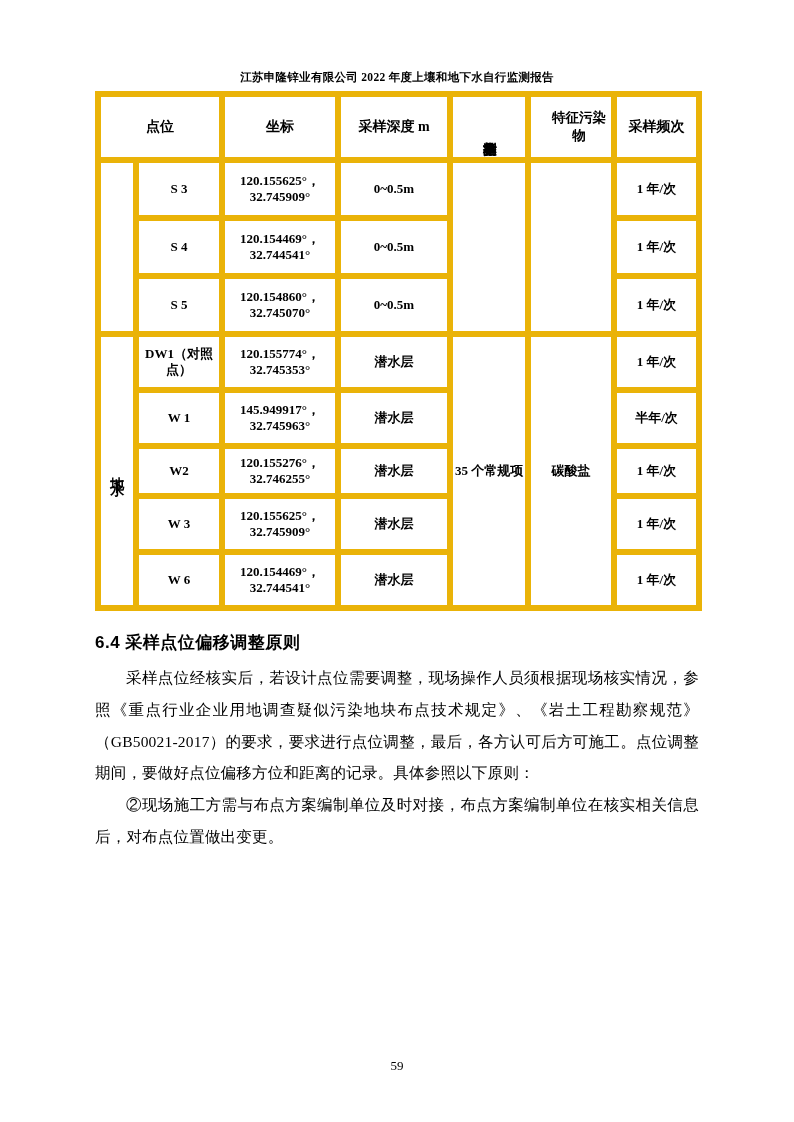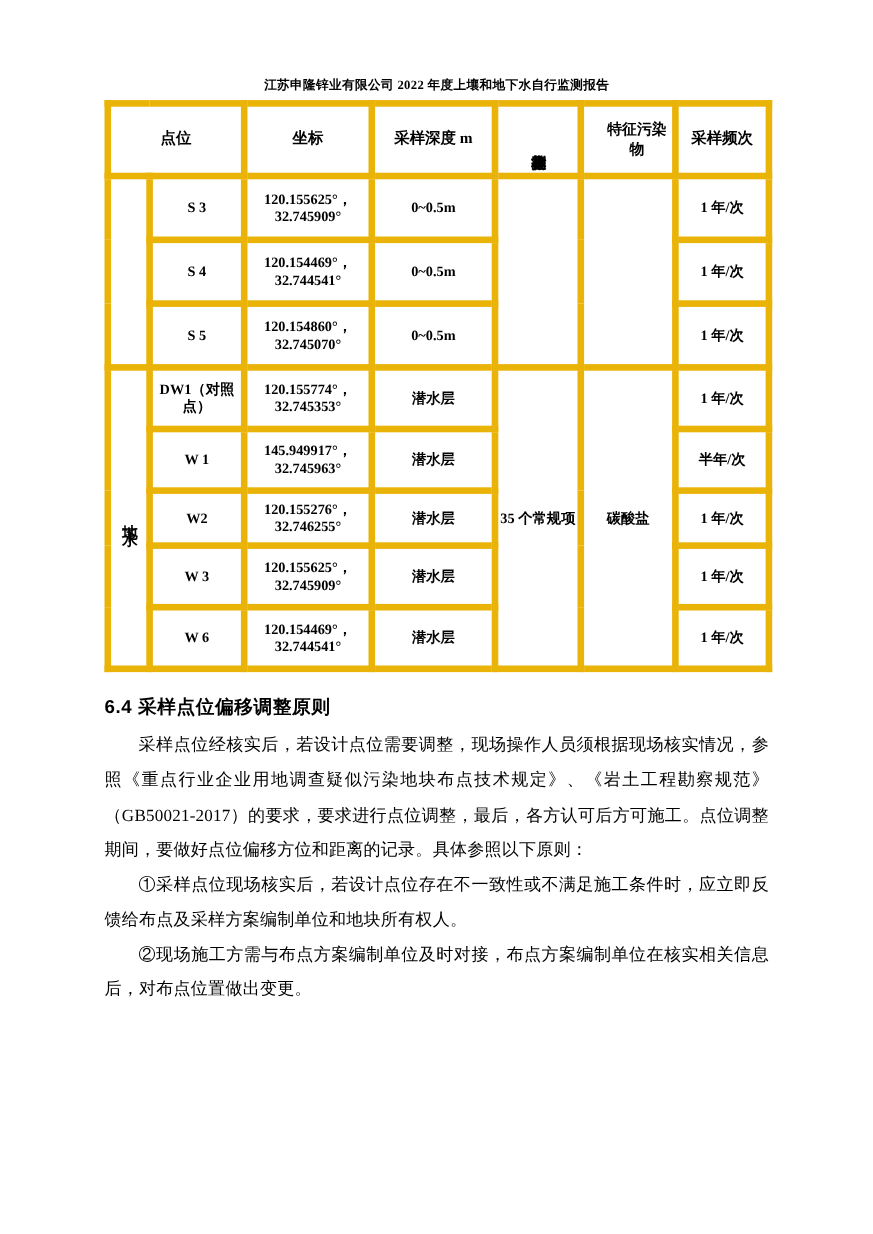--- a/index.html
+++ b/index.html
@@ -204,16 +204,16 @@
         <td class="coord">120.154469°，32.744541°</td>
         <td>潜水层</td>
         <td>1 年/次</td>
       </tr>
     </tbody>
   </table>
 
   <h2 class="section-title">6.4 采样点位偏移调整原则</h2>
 
   <p class="body-par">采样点位经核实后，若设计点位需要调整，现场操作人员须根据现场核实情况，参照《重点行业企业用地调查疑似污染地块布点技术规定》、《岩土工程勘察规范》（GB50021-2017）的要求，要求进行点位调整，最后，各方认可后方可施工。点位调整期间，要做好点位偏移方位和距离的记录。具体参照以下原则：</p>
-  <p class="body-par">①采样点位现场核实后，若设计点位存在不一致性或不满足施工条件时，应立即反馈给布点及采样方案编制单位和地块所有权人。</p>
   <p class="body-par">②现场施工方需与布点方案编制单位及时对接，布点方案编制单位在核实相关信息后，对布点位置做出变更。</p>
 
+  <div class="page-number">59</div>
 </div>
 
 </body></html>

